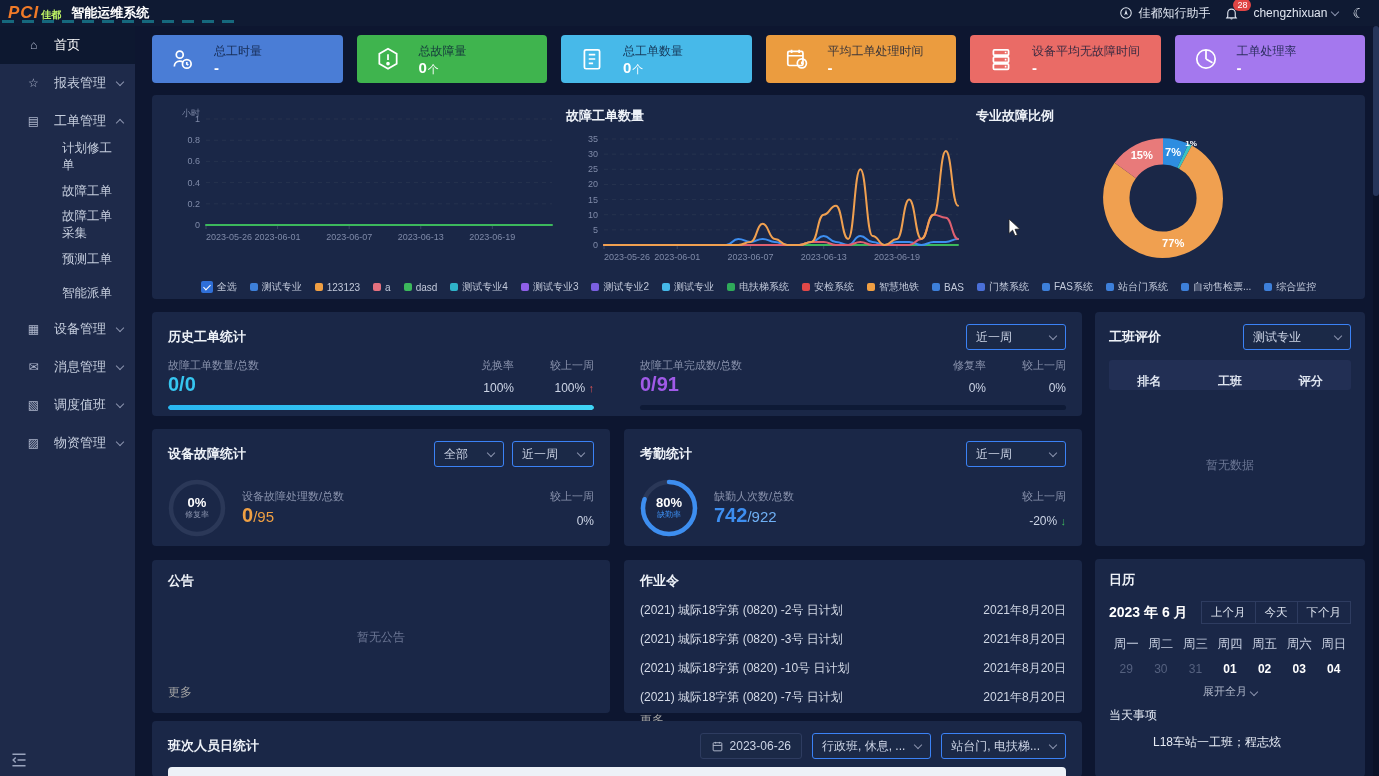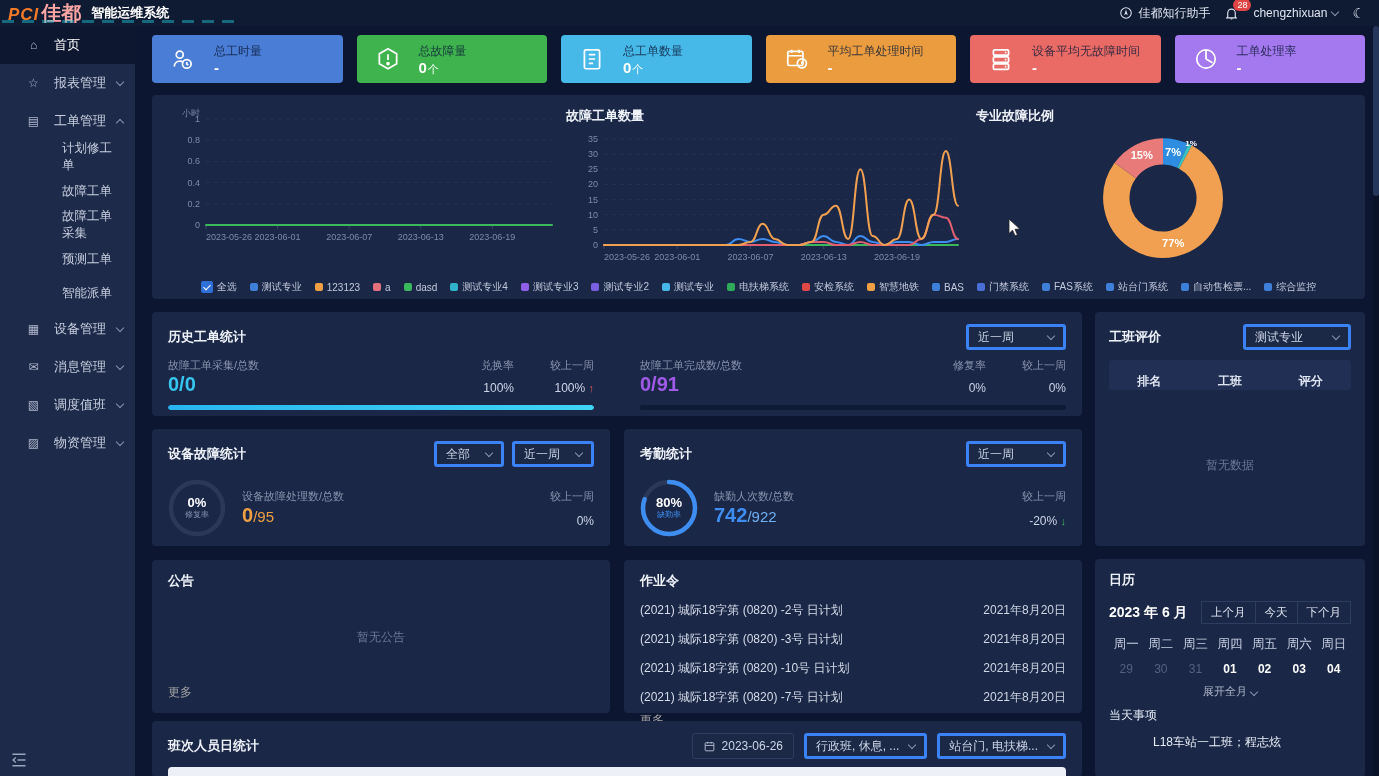--- a/index.html
+++ b/index.html
@@ -2,21 +2,21 @@
 <html><head>
 <meta charset="utf-8">
 <style>
   *{margin:0;padding:0;box-sizing:border-box;}
   html,body{width:1379px;height:776px;overflow:hidden;}
   body{background:#0d1630;font-family:"Liberation Sans","DejaVu Sans",sans-serif;color:#dfe5f0;font-size:12px;}
   
   .header{height:26px;background:#0f1a33;display:flex;align-items:center;padding:0 14px 0 8px;position:relative;z-index:5;}
   .logo{display:flex;align-items:baseline;gap:2px;}
   .logo-pci{color:#f07a28;font-weight:bold;font-style:italic;font-size:17px;letter-spacing:1px;}
-  .logo-brand{color:#fca5a5;font-weight:bold;font-size:20px;}
+  .logo-brand{color:#bef264;font-weight:bold;font-size:10px;}
   .logo-deco{position:absolute;left:2px;top:20px;width:235px;height:3px;background:repeating-linear-gradient(90deg,#1ec8d8 0 12px,transparent 12px 20px);opacity:.45;}
   .app-title{color:#fff;font-weight:bold;font-size:13px;margin-left:10px;}
   .header-right{margin-left:auto;display:flex;align-items:center;gap:14px;}
   .hr-item{display:flex;align-items:center;gap:5px;color:#dfe5f0;font-size:12px;cursor:pointer;}
   .bell-wrap{position:relative;}
   .badge{position:absolute;top:-7px;left:9px;background:#e04545;color:#fff;font-size:9px;border-radius:8px;padding:0 4px;line-height:12px;}
   .chev{width:6px;height:6px;border-right:1.4px solid #8a93ad;border-bottom:1.4px solid #8a93ad;display:inline-block;}
   .chev.down{transform:rotate(45deg);margin-top:-3px;}
   .chev.up{transform:rotate(-135deg);margin-top:3px;}
   .moon{font-size:14px;color:#dfe5f0;}
@@ -36,21 +36,21 @@
   .card{flex:1;border-radius:4px;display:flex;align-items:center;padding-left:18px;gap:18px;}
   .card-icon{width:26px;height:26px;flex:none;}
   .card-icon svg{width:26px;height:26px;}
   .card-txt{display:flex;flex-direction:column;}
   .card-label{font-size:12px;color:rgba(10,25,55,.8);margin-bottom:1px;}
   .card-value{font-size:15px;font-weight:bold;color:#fff;line-height:14px;}
   .card-unit{font-size:11px;font-weight:normal;margin-left:1px;}
   
   .panel{background:#1a2747;border-radius:4px;}
   .p-title{font-size:13px;font-weight:bold;color:#eef2f8;}
-  .sel{display:inline-flex;align-items:center;justify-content:space-between;height:26px;padding:0 9px;border:3px solid #3b82f6;border-radius:3px;color:#cdd5e6;font-size:12px;background:#1b2947;cursor:pointer;gap:10px;}
+  .sel{display:inline-flex;align-items:center;justify-content:space-between;height:26px;padding:0 9px;border:1px solid #3b82f6;border-radius:3px;color:#cdd5e6;font-size:12px;background:#1b2947;cursor:pointer;gap:10px;}
   .muted{color:#8a93ad;font-size:11px;}
   .more-link{color:#a3a3a3;font-size:12px;cursor:pointer;}
   
   .charts{height:204px;margin-bottom:13px;padding:12px 16px 2px;display:flex;flex-direction:column;}
   .charts-row{display:flex;flex:1;}
   .chart-box{display:flex;flex-direction:column;}
   .chart-box .p-title{margin-bottom:2px;}
   .donut-wrap{flex:1;display:flex;justify-content:center;}
   .legend{display:flex;align-items:center;justify-content:center;gap:13px;height:20px;font-size:10px;color:#c2c9da;white-space:nowrap;}
   .lg-item{display:inline-flex;align-items:center;gap:4px;cursor:pointer;}
@@ -524,21 +524,21 @@
         <div class="panel history">
           <div class="history-head">
             <span class="p-title">历史工单统计</span>
             <span class="sel" style="min-width:100px">
               <span>近一周</span>
                 <span class="chev down"></span>
             </span>
           </div>
           <div class="history-body">
             <div class="h-half">
-              <span class="muted">故障工单采集/总数</span>
+              <span class="muted">故障工单数量/总数</span>
               <span class="muted h-lbl-r">兑换率</span>
               <span class="muted h-lbl-r">较上一周</span>
               <span class="h-val cyan">0/0</span>
               <span class="h-sm">100%</span>
               <span class="h-sm"><span>100%</span> <span class="arrow-up">↑</span></span>
               <span class="pbar">
                   <i style="width: 100%;"></i>
                 </span>
             </div>
             <div class="h-half">

